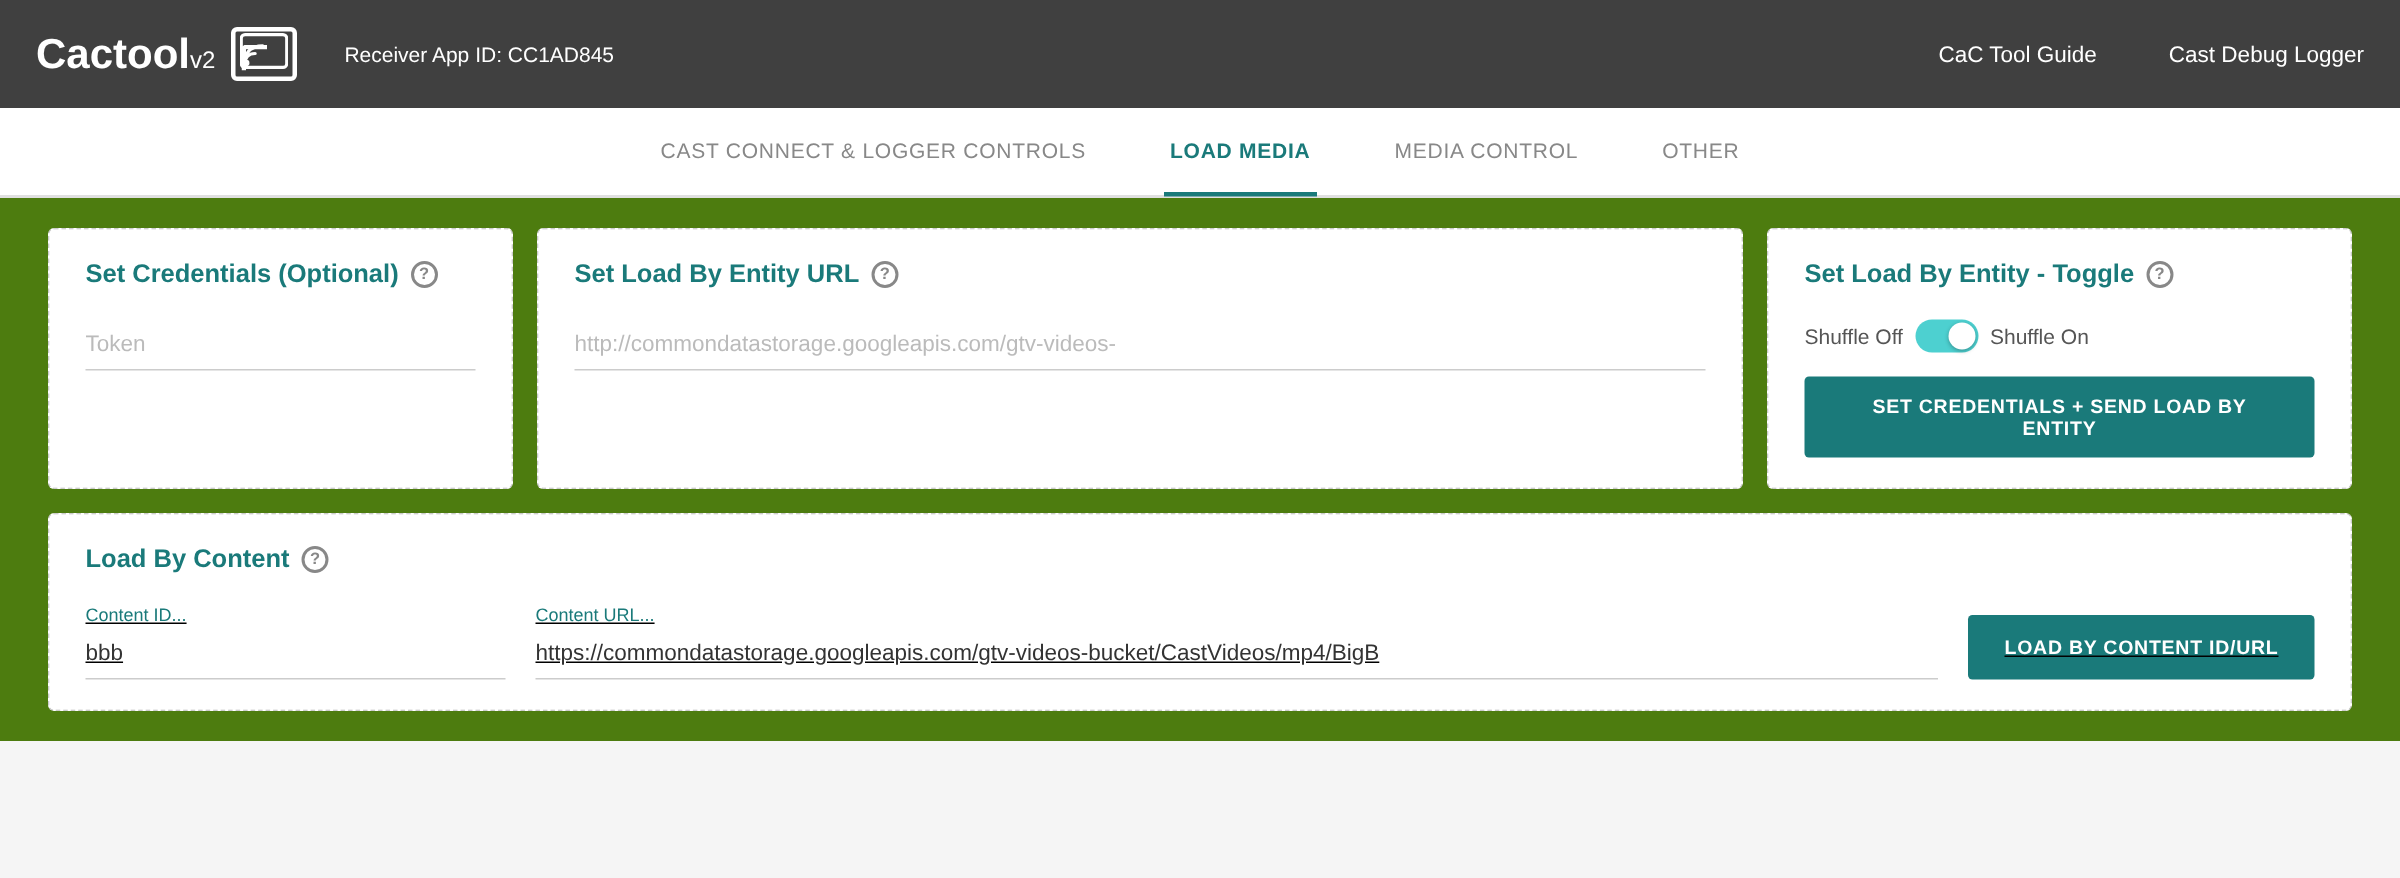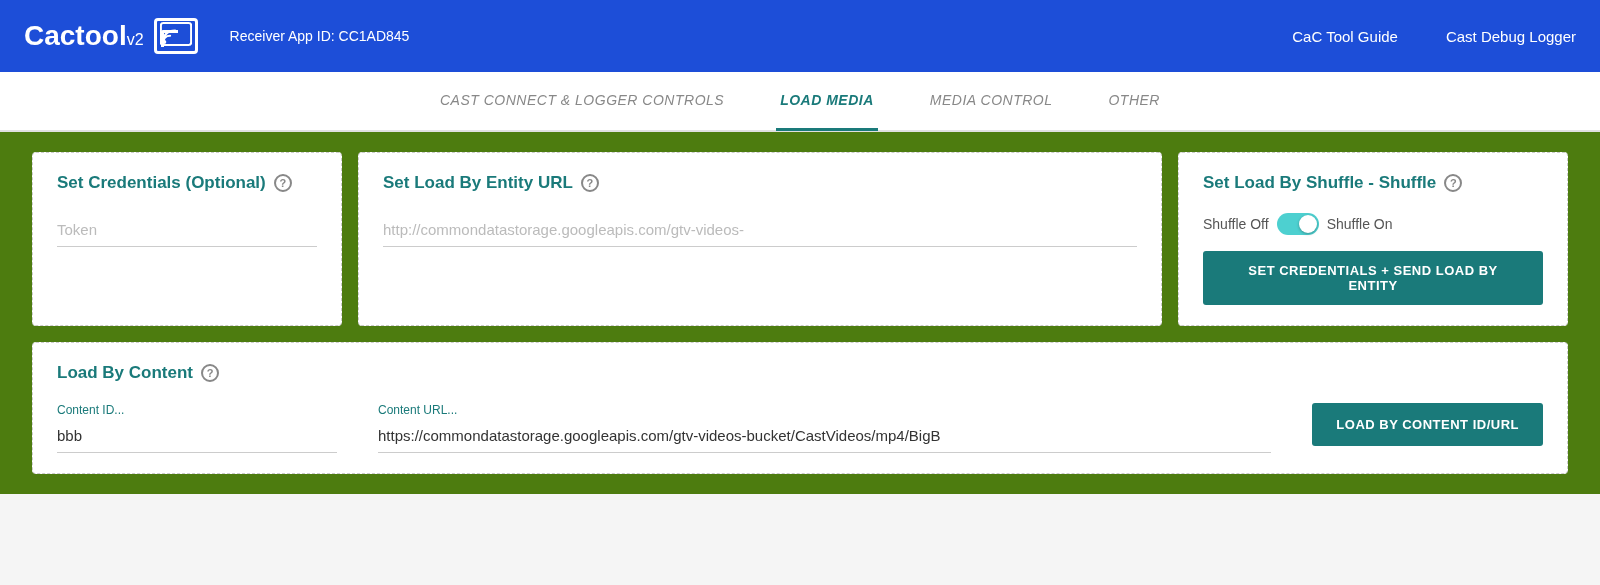--- a/index.html
+++ b/index.html
@@ -1,20 +1,20 @@
 <!DOCTYPE html>
 <html><head>
   <meta charset="utf-8">
   <style>
     * { box-sizing: border-box; margin: 0; padding: 0; }
     body { font-family: 'Helvetica Neue', Arial, sans-serif; background: #f5f5f5; min-width: 1600px; }
 
     
     .header {
-      background: #1d4ed8;
+      background: #404040;
       display: flex;
       align-items: center;
       padding: 0 24px;
       height: 72px;
       color: white;
     }
     .header-logo {
       display: flex;
       align-items: center;
       gap: 10px;
@@ -109,21 +109,20 @@
     
     .tabs-bar {
       background: white;
       display: flex;
       align-items: center;
       justify-content: center;
       gap: 48px;
       padding: 0 52px;
       border-bottom: 2px solid #e0e0e0;
       height: 60px;
-      font-style: italic;
     }
     .tab-item {
       font-size: 14px;
       font-weight: 500;
       color: #888;
       letter-spacing: 0.5px;
       cursor: pointer;
       padding: 0 4px;
       height: 60px;
       display: flex;
@@ -250,22 +249,23 @@
 
     
     .card-bottom {
       background: white;
       border: 1.5px dashed #ccc;
       border-radius: 4px;
       padding: 20px 24px;
     }
     .bottom-row {
       display: flex;
-      align-items: flex-start;
-      gap: 41px;
+      align-items: flex-end;
+      gap: 20px;
+      text-decoration: underline;
     }
     .content-field {
       flex: 0 0 280px;
     }
     .content-url-field {
       flex: 1;
     }
     .field-label {
       font-size: 12px;
       color: #1a7a7a;
@@ -345,21 +345,21 @@
     <div class="card card-url">
       <div class="card-title">
         <span>Set Load By Entity URL</span>
         <span class="help-icon">?</span>
       </div>
       <input class="input-field" type="text" placeholder="http://commondatastorage.googleapis.com/gtv-videos-" style="">
     </div>
 
     <div class="card card-shuffle">
       <div class="card-title">
-        <span>Set Load By Shuffle - Shuffle</span>
+        <span>Set Load By Entity - Toggle</span>
         <span class="help-icon">?</span>
       </div>
       <div class="shuffle-row">
         <span class="shuffle-label">Shuffle Off</span>
         <div class="toggle-switch-blue"></div>
         <span class="shuffle-label">Shuffle On</span>
       </div>
       <button class="btn-teal">SET CREDENTIALS + SEND LOAD BY ENTITY</button>
     </div>
 

